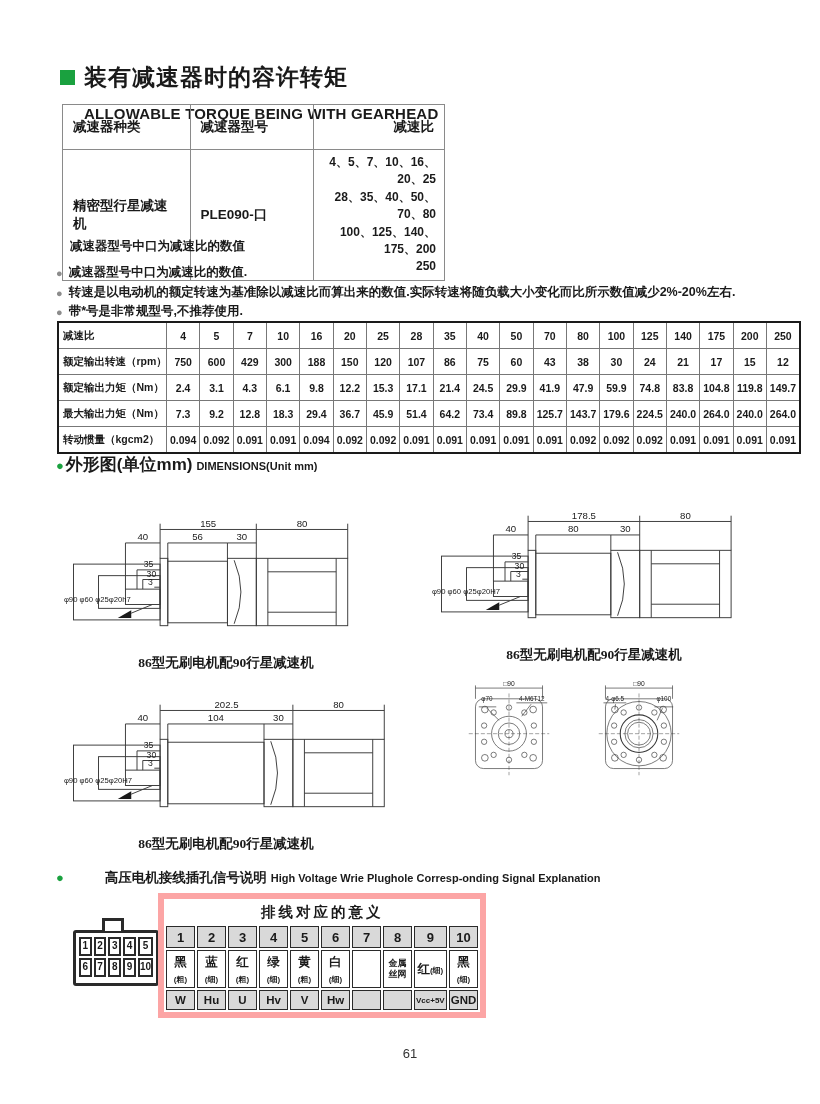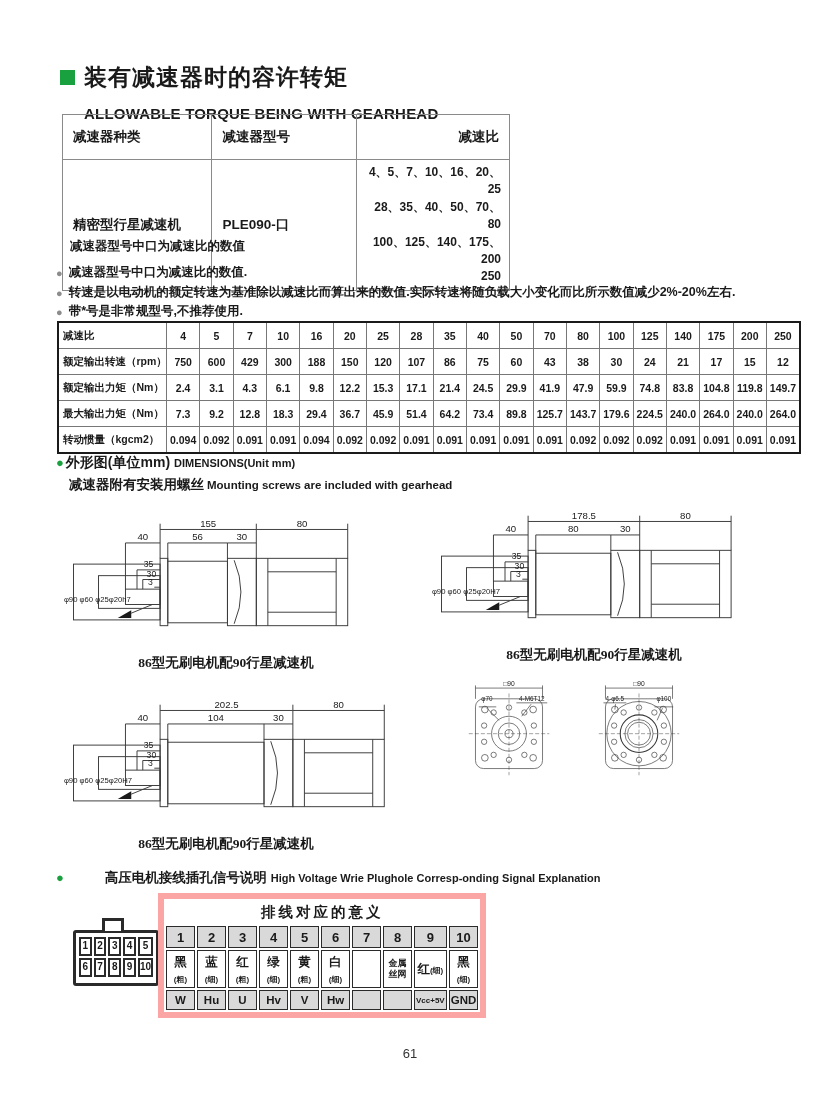--- a/index.html
+++ b/index.html
@@ -11,21 +11,21 @@
   .abs{position:absolute;}
 
   
   #title-block{left:60px;top:62px;}
   .title-row{display:flex;align-items:center;gap:9px;}
   .green-sq{width:15px;height:15px;background:#1aa13f;flex:0 0 auto;}
   .title-cn{font-size:23px;font-weight:bold;letter-spacing:1px;}
   .title-en{font-size:15px;font-weight:bold;margin-left:24px;margin-top:12px;letter-spacing:.2px;}
 
   
-  #gearhead-table{left:62px;top:114px;width:448px;border-collapse:collapse;}
+  #gearhead-table{left:62px;top:104px;width:383px;border-collapse:collapse;}
   #gearhead-table td{border:1px solid #8a8a8a;vertical-align:middle;}
   #gearhead-table .hdr{height:44px;font-size:13.5px;font-weight:600;padding:0 10px;text-align:left;}
   #gearhead-table .hdr.right{text-align:right;}
   #gearhead-table .bodyc{height:72px;font-size:13.5px;font-weight:600;padding:0 10px;text-align:left;}
   #gearhead-table .ratios{font-size:12px;font-weight:600;text-align:right;line-height:1.45;padding:4px 8px;}
   #gearhead-footnote{left:70px;top:238px;font-size:12.5px;font-weight:600;}
 
   
   #notes{left:56px;top:265px;}
   .note-line{display:flex;align-items:flex-start;margin-bottom:3px;font-size:12.5px;font-weight:600;line-height:1.25;}
@@ -33,21 +33,21 @@
 
   
   #spec-table{left:57px;top:321px;width:744px;border-collapse:collapse;table-layout:fixed;border:2px solid #1a1a1a;}
   #spec-table td{border:1px solid #777;height:23px;}
   #spec-table .row-label{width:102px;font-size:10.5px;font-weight:600;padding-left:4px;text-align:left;white-space:nowrap;overflow:hidden;}
   #spec-table .val{font-size:10.5px;font-weight:700;text-align:center;padding:0 1px;}
 
   
   #dims-heading{left:56px;top:453px;}
   .sec-bullet{color:#1aa13f;font-size:13px;font-weight:bold;margin-right:2px;}
-  .dims-cn{font-size:14px;font-weight:bold;}
+  .dims-cn{font-size:17px;font-weight:bold;}
   .dims-en{font-size:11px;font-weight:bold;margin-left:4px;}
   .dims-sub{margin-top:3px;margin-left:13px;}
   .dims-sub-cn{font-size:13.5px;font-weight:bold;}
   .dims-sub-en{font-size:11.5px;font-weight:bold;margin-left:3px;}
 
   
   .drawing{width:332px;}
   #side-view-1{left:60px;top:516px;}
   #side-view-2{left:428px;top:508px;}
   #side-view-3{left:60px;top:697px;}
@@ -242,23 +242,20 @@
         <td class="val">0.091</td>
         <td class="val">0.091</td>
         <td class="val">0.091</td>
       </tr>
     </tbody>
   </table>
 
 <div class="abs" id="dims-heading">
   <div>
     <span class="sec-bullet">●</span><span class="dims-cn">外形图(单位mm)</span><span class="dims-en">DIMENSIONS(Unit mm)</span>
-  </div>
-  <div class="dims-sub">
-    <span class="dims-sub-cn">减速器附有安装用螺丝</span><span class="dims-sub-en">Mounting screws are included with gearhead</span>
   </div>
 </div>
 
 <div class="abs drawing" id="side-view-1">
   <div class="svg-slot">
   <svg viewBox="0 0 345 132" width="332" height="127">
     <g stroke="#3a3a3a" stroke-width="1" fill="none">
       <line x1="104" y1="8" x2="104" y2="44"></line>
       <line x1="204" y1="8" x2="204" y2="44"></line>
       <line x1="299" y1="8" x2="299" y2="44"></line>

